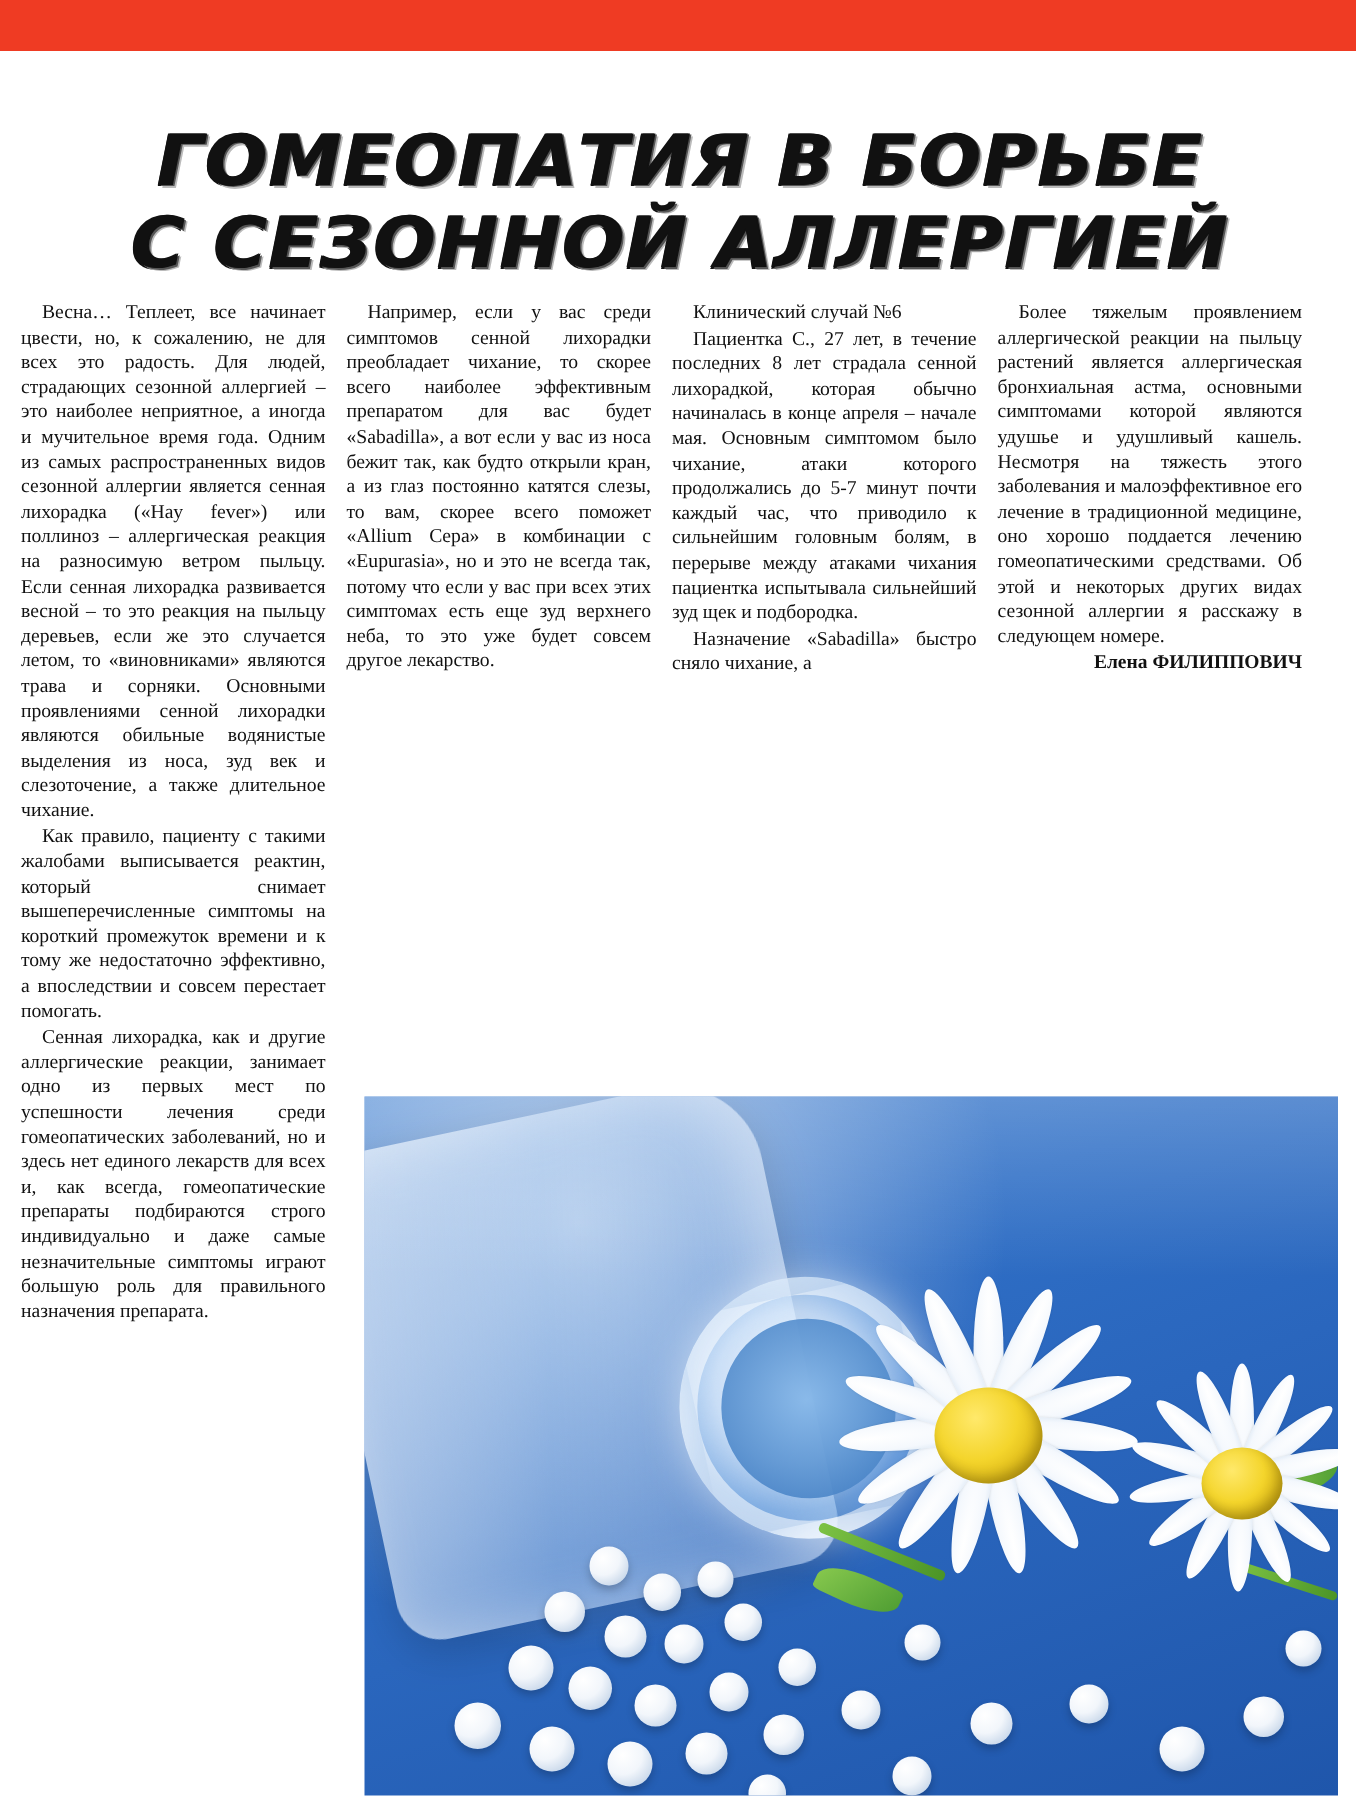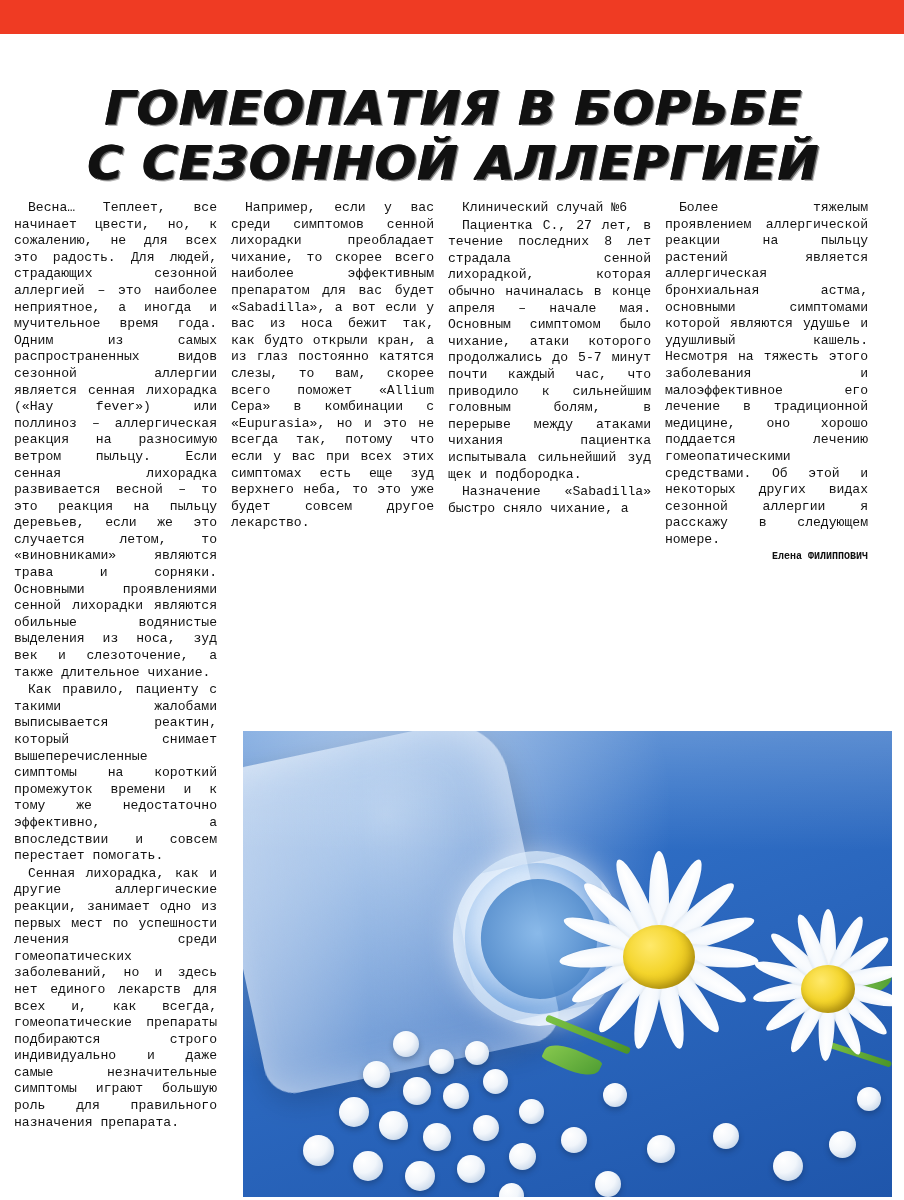--- a/index.html
+++ b/index.html
@@ -67,37 +67,37 @@
   .columns {
     position: absolute;
     top: 200px;
     left: 14px;
     width: 878px;
     display: flex;
     gap: 14px;
   }
   .col {
     width: 203px;
-    font-family: Liberation Mono, monospace;
+    font-family: Liberation Serif, serif;
     font-size: 13.1px;
     line-height: 16.6px;
     color: #111111;
     text-align: justify;
     text-justify: inter-word;
     hyphens: auto;
   }
   .col p {
     margin: 0 0 1px 0;
     text-indent: 14px;
   }
   .byline {
     margin: 2px 0 0 0;
     text-align: right;
     font-weight: 700;
-    font-size: 10px;
+    font-size: 13px;
     text-indent: 0;
   }
   
   .photo {
     position: absolute;
     left: 243px;
     top: 731px;
     width: 649px;
     height: 466px;
     background:

